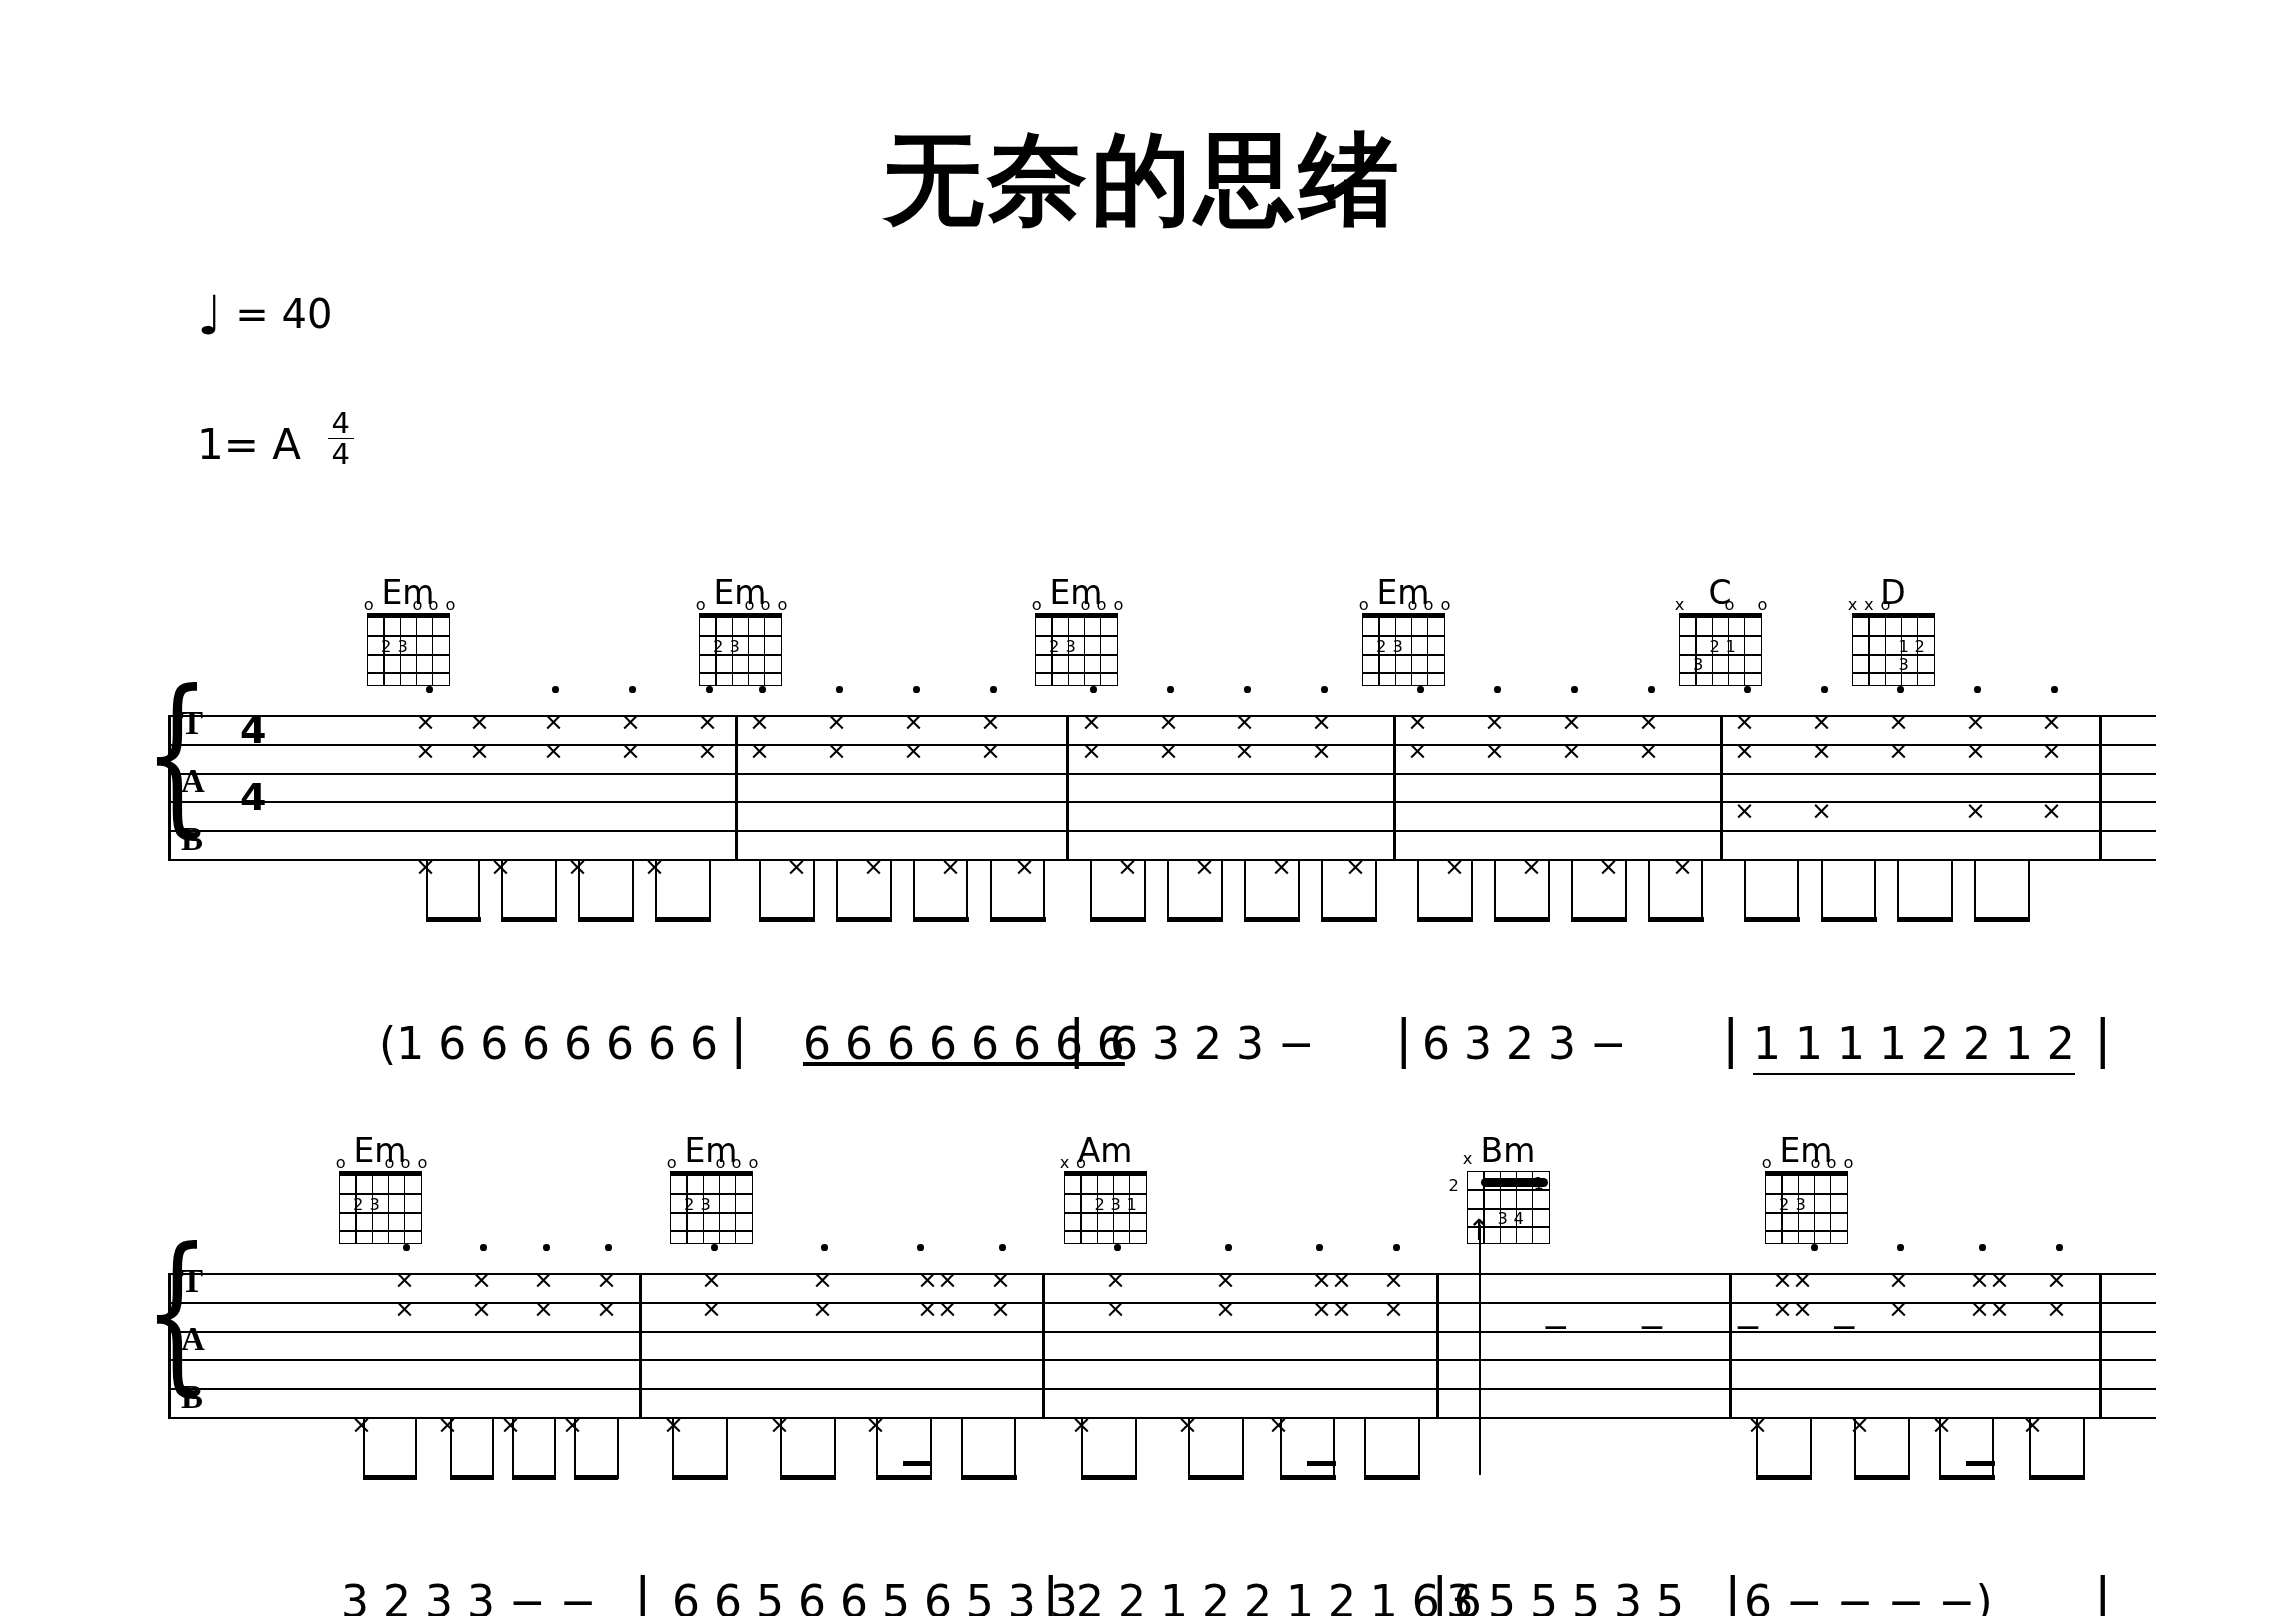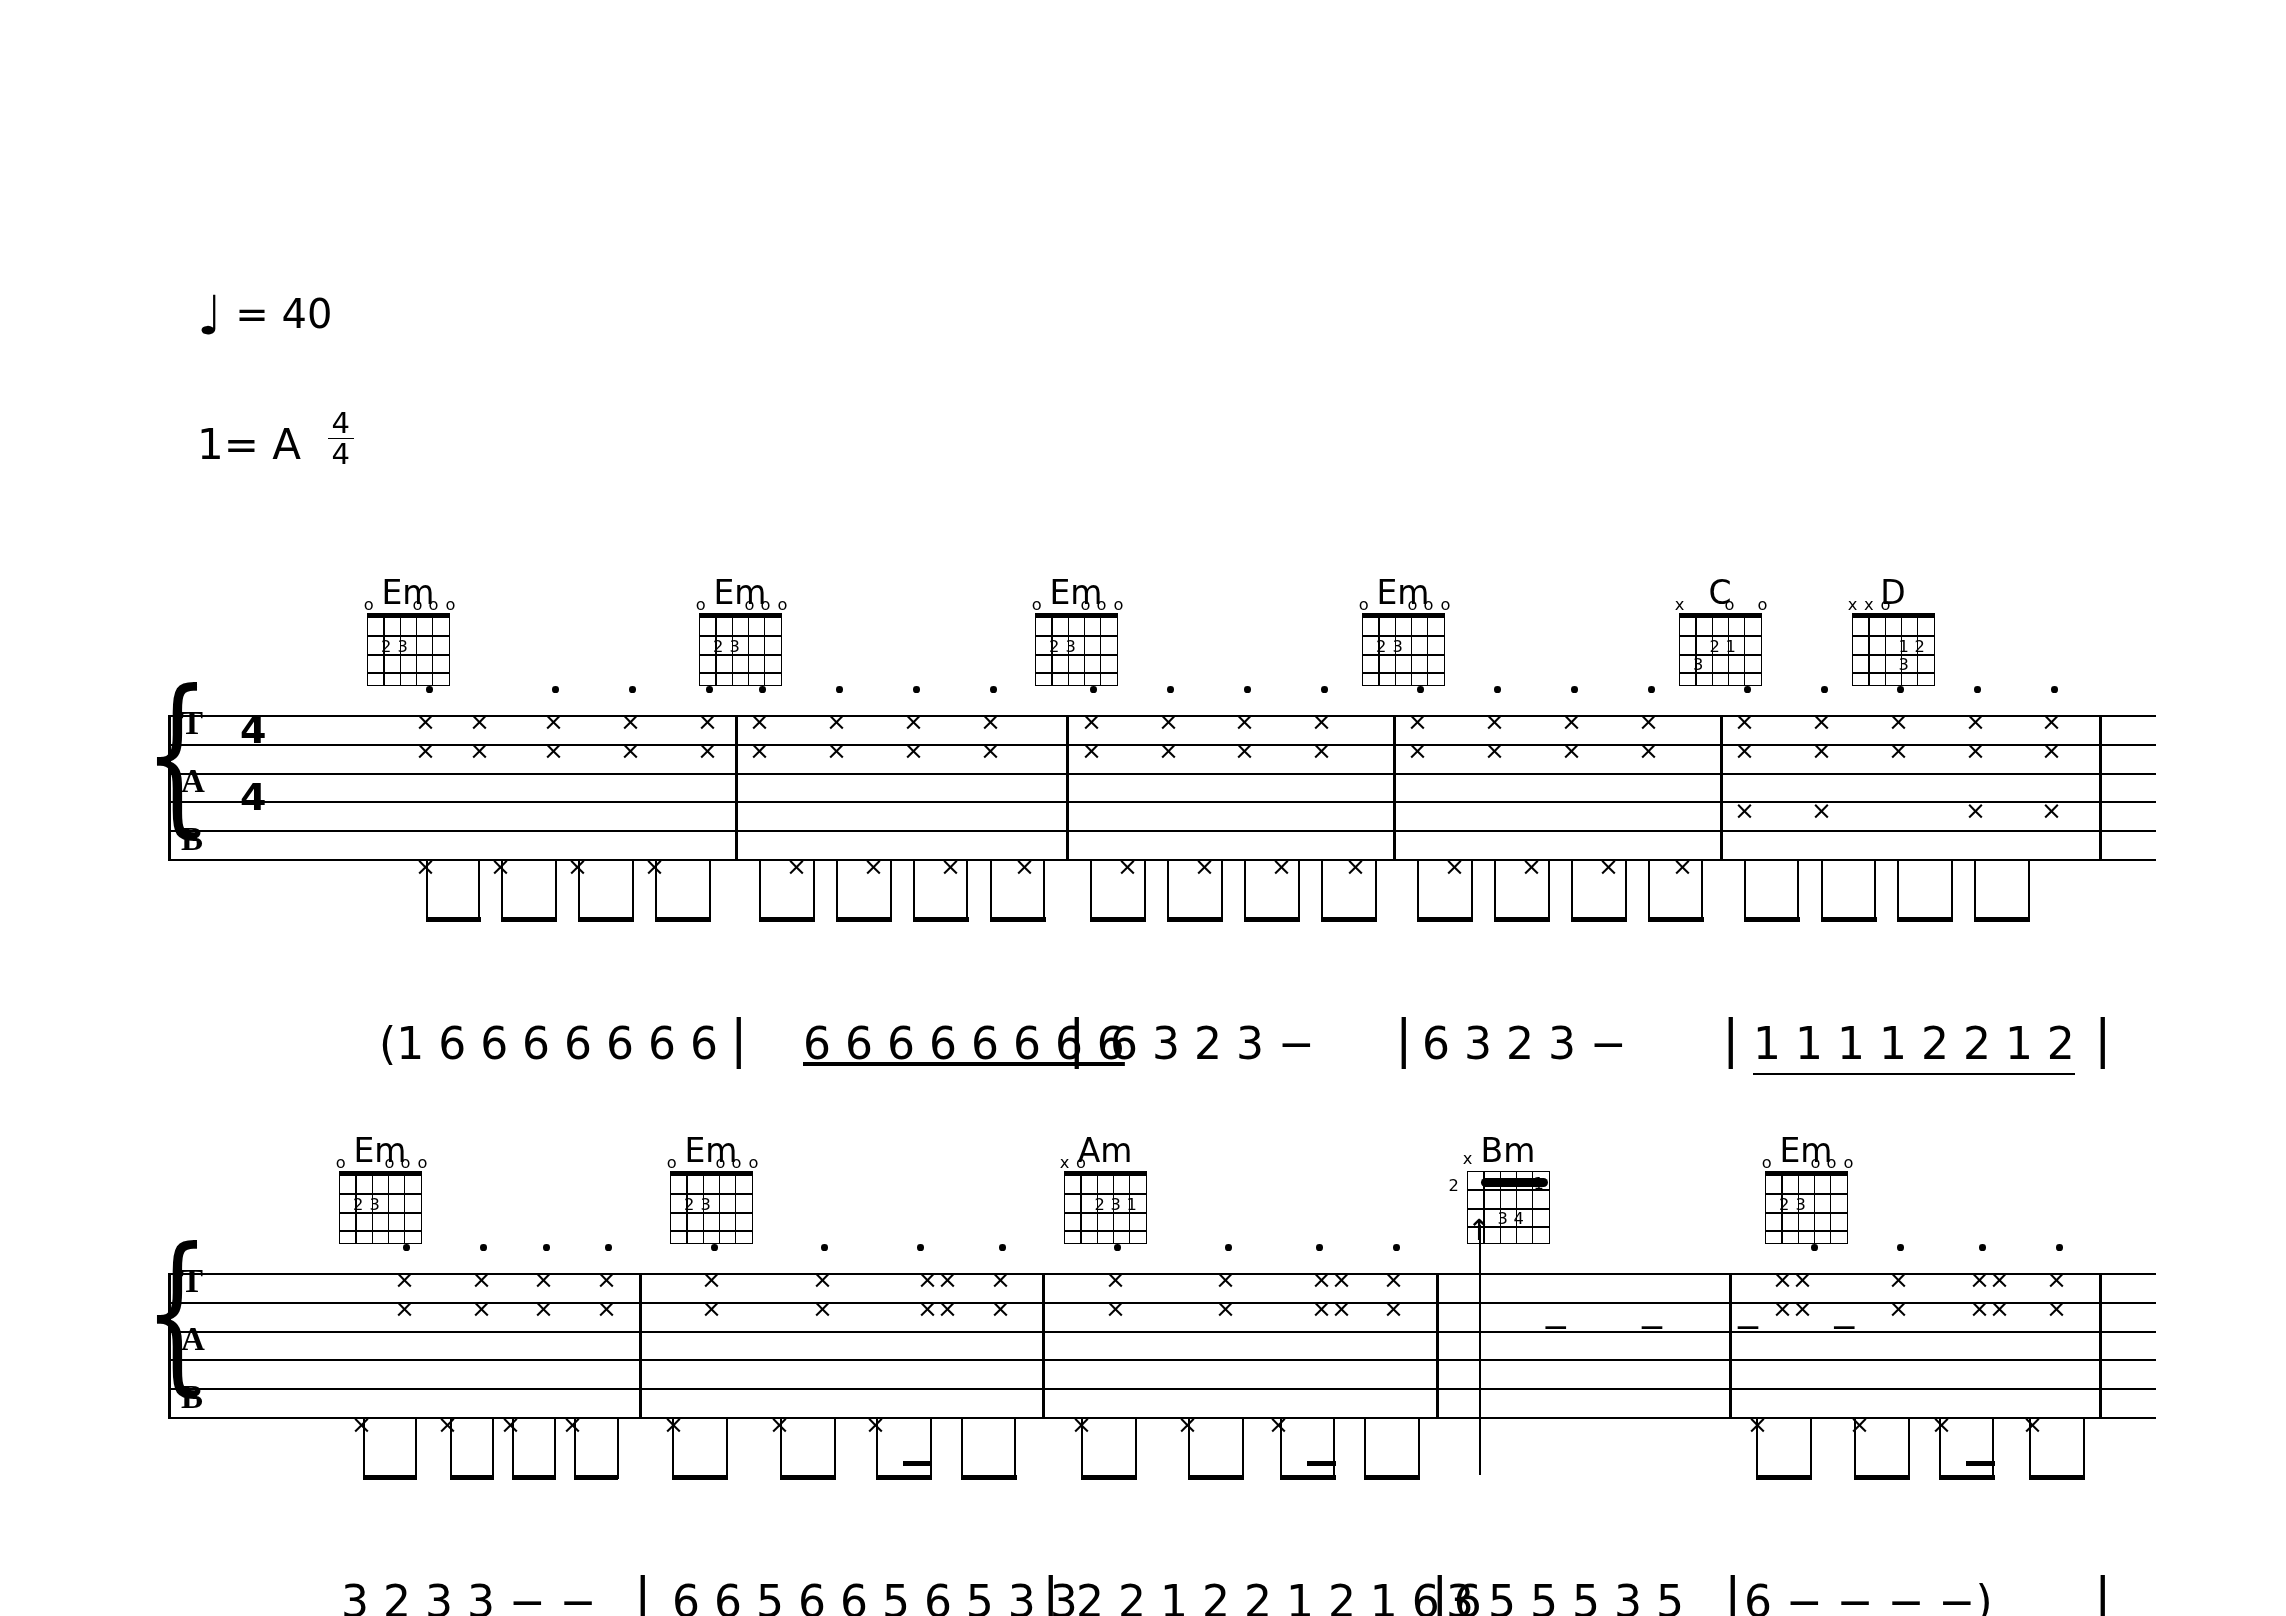--- a/index.html
+++ b/index.html
@@ -203,20 +203,21 @@
   }
   .numline .seg { position: absolute; }
   .numline .bar { position: absolute; font-size: 52px; line-height: 1; }
   .ul { border-bottom: 2.9px solid #000; padding-bottom: 3.8px; }
 </style>
 </head>
 <body>
 
 <div class="sheet">
 
+  <div class="title">无奈的思绪</div>
 
   <div class="tempo">
     <span class="note">♩</span>
     <span>=</span>
     <span>40</span>
   </div>
 
   <div class="keyline">
     <span>1=</span>
     <span>A</span>

